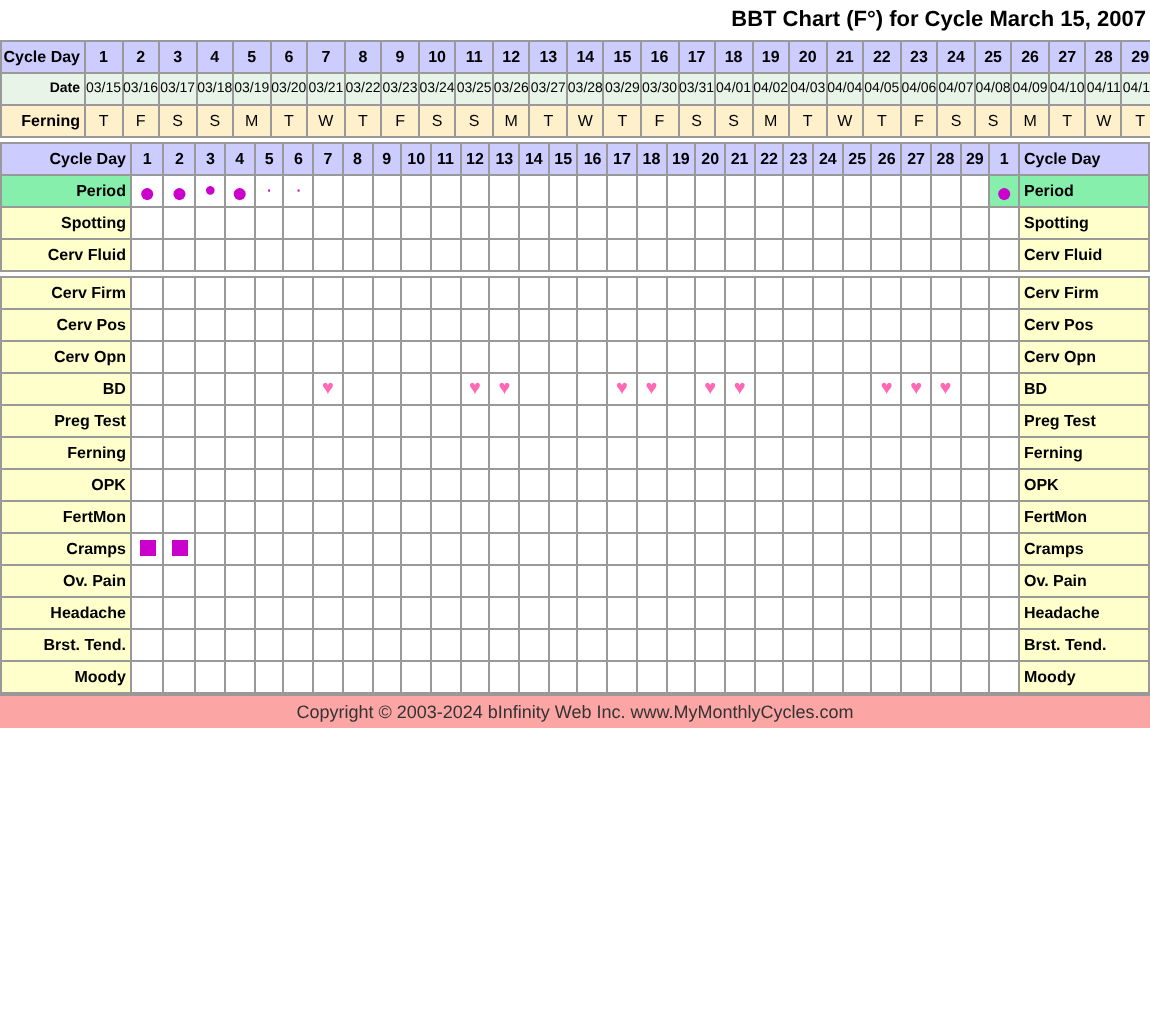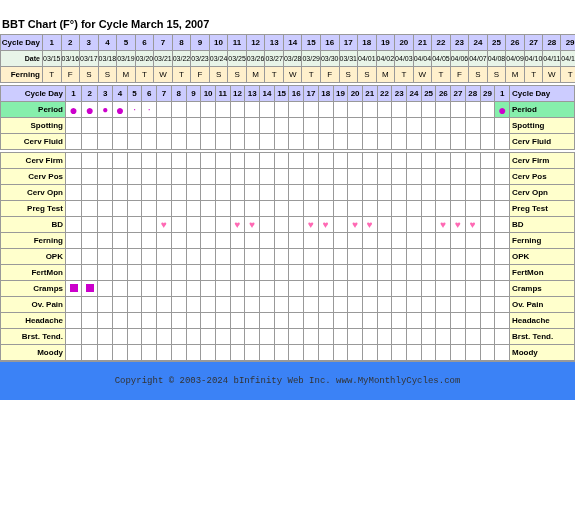--- a/index.html
+++ b/index.html
@@ -3,26 +3,25 @@
   <meta charset="utf-8">
   <style>
     * { box-sizing: border-box; margin: 0; padding: 0; }
     body {
       font-family: Arial, sans-serif;
       font-size: 9px;
       background: #fff;
       width: 575px;
     }
     .page-title {
-      text-align: left;
+      text-align: right;
       font-size: 11px;
       font-weight: bold;
       padding: 4px 2px;
       color: #000;
-      margin-top: 14px;
     }
     table {
       border-collapse: collapse;
       width: 100%;
     }
     td, th {
       border: 1px solid #999;
       text-align: center;
       padding: 0;
       height: 16px;
@@ -89,24 +88,23 @@
       display: inline-block;
       width: 8px;
       height: 8px;
       background: #cc00cc;
       margin: 0 1px;
     }
     .footer {
       text-align: center;
       font-size: 9px;
       color: #333;
-      padding: 14px;
+      padding: 3px;
       border-top: 1px solid #999;
-      background: #3b82f6;
-      font-family: Liberation Mono, monospace;
+      background: #fca5a5;
     }
     .data-cell {
       background: #fff;
       min-width: 10px;
       width: 10px;
     }
     .pink-bg { background: #86efac; }
   </style>
 </head>
 <body>
@@ -468,20 +466,55 @@
           <td class="data-cell"></td>
           <td class="data-cell"></td>
           <td class="data-cell"></td>
           <td class="data-cell"></td>
           <td class="data-cell"></td>
           <td class="data-cell"></td>
         <td class="label-col-right">Cerv Opn</td>
       </tr>
 
       <tr>
+        <td class="label-col">BD</td>
+        <td class="data-cell"></td>
+        <td class="data-cell"></td>
+        <td class="data-cell"></td>
+        <td class="data-cell"></td>
+        <td class="data-cell"></td>
+        <td class="data-cell"></td>
+        <td class="data-cell"><span class="heart">♥</span></td>
+        <td class="data-cell"></td>
+        <td class="data-cell"></td>
+        <td class="data-cell"></td>
+        <td class="data-cell"></td>
+        <td class="data-cell"><span class="heart">♥</span></td>
+        <td class="data-cell"><span class="heart">♥</span></td>
+        <td class="data-cell"></td>
+        <td class="data-cell"></td>
+        <td class="data-cell"></td>
+        <td class="data-cell"><span class="heart">♥</span></td>
+        <td class="data-cell"><span class="heart">♥</span></td>
+        <td class="data-cell"></td>
+        <td class="data-cell"><span class="heart">♥</span></td>
+        <td class="data-cell"><span class="heart">♥</span></td>
+        <td class="data-cell"></td>
+        <td class="data-cell"></td>
+        <td class="data-cell"></td>
+        <td class="data-cell"></td>
+        <td class="data-cell"><span class="heart">♥</span></td>
+        <td class="data-cell"><span class="heart">♥</span></td>
+        <td class="data-cell"><span class="heart">♥</span></td>
+        <td class="data-cell"></td>
+        <td class="data-cell"></td>
+        <td class="label-col-right">BD</td>
+      </tr>
+
+      <tr>
         <td class="label-col">Preg Test</td>
         <td class="data-cell"></td>
           <td class="data-cell"></td>
           <td class="data-cell"></td>
           <td class="data-cell"></td>
           <td class="data-cell"></td>
           <td class="data-cell"></td>
           <td class="data-cell"></td>
           <td class="data-cell"></td>
           <td class="data-cell"></td>
@@ -500,55 +533,20 @@
           <td class="data-cell"></td>
           <td class="data-cell"></td>
           <td class="data-cell"></td>
           <td class="data-cell"></td>
           <td class="data-cell"></td>
           <td class="data-cell"></td>
           <td class="data-cell"></td>
           <td class="data-cell"></td>
           <td class="data-cell"></td>
         <td class="label-col-right">Preg Test</td>
-      </tr>
-
-      <tr>
-        <td class="label-col">BD</td>
-        <td class="data-cell"></td>
-        <td class="data-cell"></td>
-        <td class="data-cell"></td>
-        <td class="data-cell"></td>
-        <td class="data-cell"></td>
-        <td class="data-cell"></td>
-        <td class="data-cell"><span class="heart">♥</span></td>
-        <td class="data-cell"></td>
-        <td class="data-cell"></td>
-        <td class="data-cell"></td>
-        <td class="data-cell"></td>
-        <td class="data-cell"><span class="heart">♥</span></td>
-        <td class="data-cell"><span class="heart">♥</span></td>
-        <td class="data-cell"></td>
-        <td class="data-cell"></td>
-        <td class="data-cell"></td>
-        <td class="data-cell"><span class="heart">♥</span></td>
-        <td class="data-cell"><span class="heart">♥</span></td>
-        <td class="data-cell"></td>
-        <td class="data-cell"><span class="heart">♥</span></td>
-        <td class="data-cell"><span class="heart">♥</span></td>
-        <td class="data-cell"></td>
-        <td class="data-cell"></td>
-        <td class="data-cell"></td>
-        <td class="data-cell"></td>
-        <td class="data-cell"><span class="heart">♥</span></td>
-        <td class="data-cell"><span class="heart">♥</span></td>
-        <td class="data-cell"><span class="heart">♥</span></td>
-        <td class="data-cell"></td>
-        <td class="data-cell"></td>
-        <td class="label-col-right">BD</td>
       </tr>
 
       <tr>
         <td class="label-col">Ferning</td>
         <td class="data-cell"></td>
           <td class="data-cell"></td>
           <td class="data-cell"></td>
           <td class="data-cell"></td>
           <td class="data-cell"></td>
           <td class="data-cell"></td>

